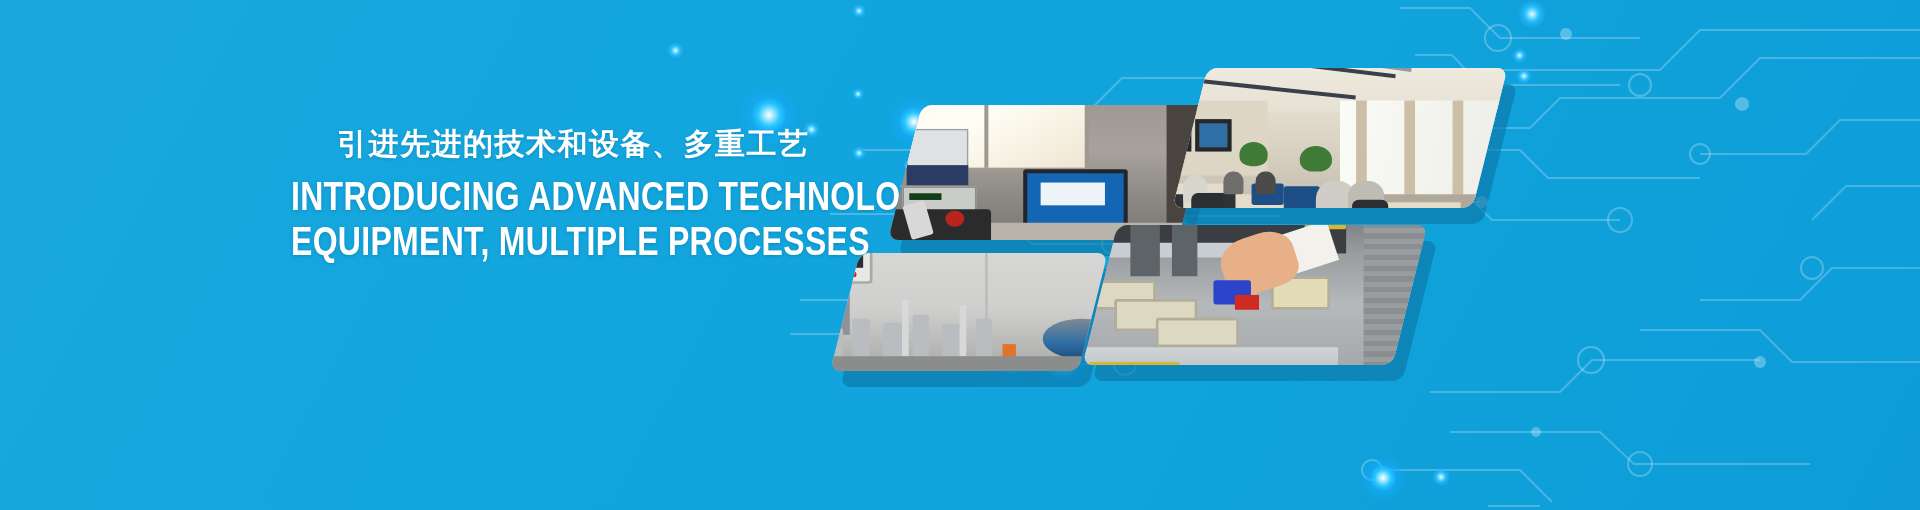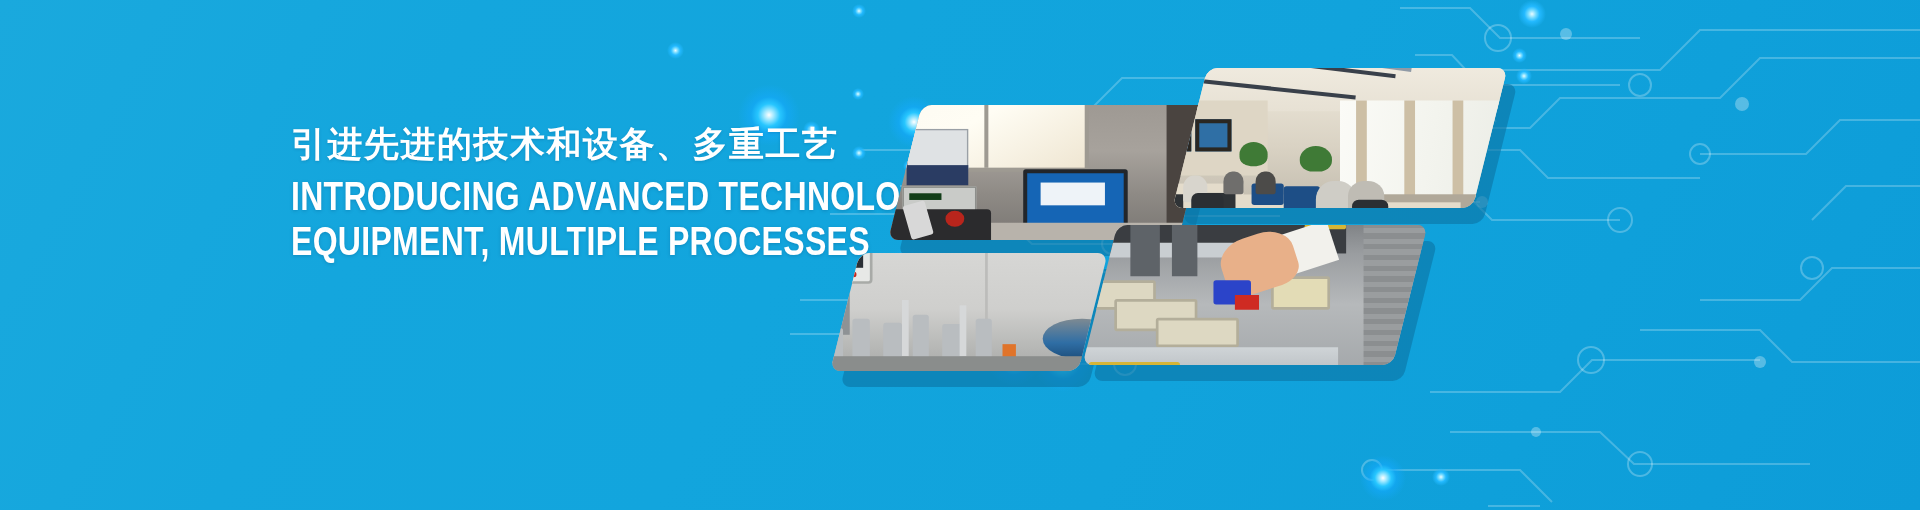--- a/index.html
+++ b/index.html
@@ -15,24 +15,25 @@
   .circuit svg{display:block;}
 
   
   .glow{position:absolute;border-radius:50%;pointer-events:none;
         background:radial-gradient(circle closest-side, #ffffff 0%, #9fe8ff 16%, #27c6ff 36%, rgba(20,170,255,0.55) 58%, rgba(16,150,240,0) 100%);}
   .glow.small{background:radial-gradient(circle closest-side,#e8fbff 0%,#6fd9ff 30%,#22b9ff 55%,rgba(20,170,255,0) 100%);}
 
   
   .copy{position:absolute;left:291px;top:124px;width:700px;}
   .cn{
-    color:#ffffff;font-size:35px;line-height:40px;font-weight:bold;
+    color:#ffffff;font-size:30px;line-height:40px;font-weight:bold;
     letter-spacing:1.5px;white-space:nowrap;
     text-shadow:0 1px 3px rgba(0,60,105,.22);
     font-family:"DejaVu Sans","Liberation Sans",sans-serif;
+    margin-left:46px;
   }
   .en{
     margin-top:10px;color:#ffffff;font-weight:bold;font-size:41px;line-height:45px;
     letter-spacing:.4px;text-transform:uppercase;
     transform:scaleX(.78);transform-origin:left top;
     white-space:nowrap;
     text-shadow:0 1px 4px rgba(0,60,105,.25);
     font-family:"Liberation Sans","DejaVu Sans",sans-serif;
   }
   .en .ln{display:block;}

